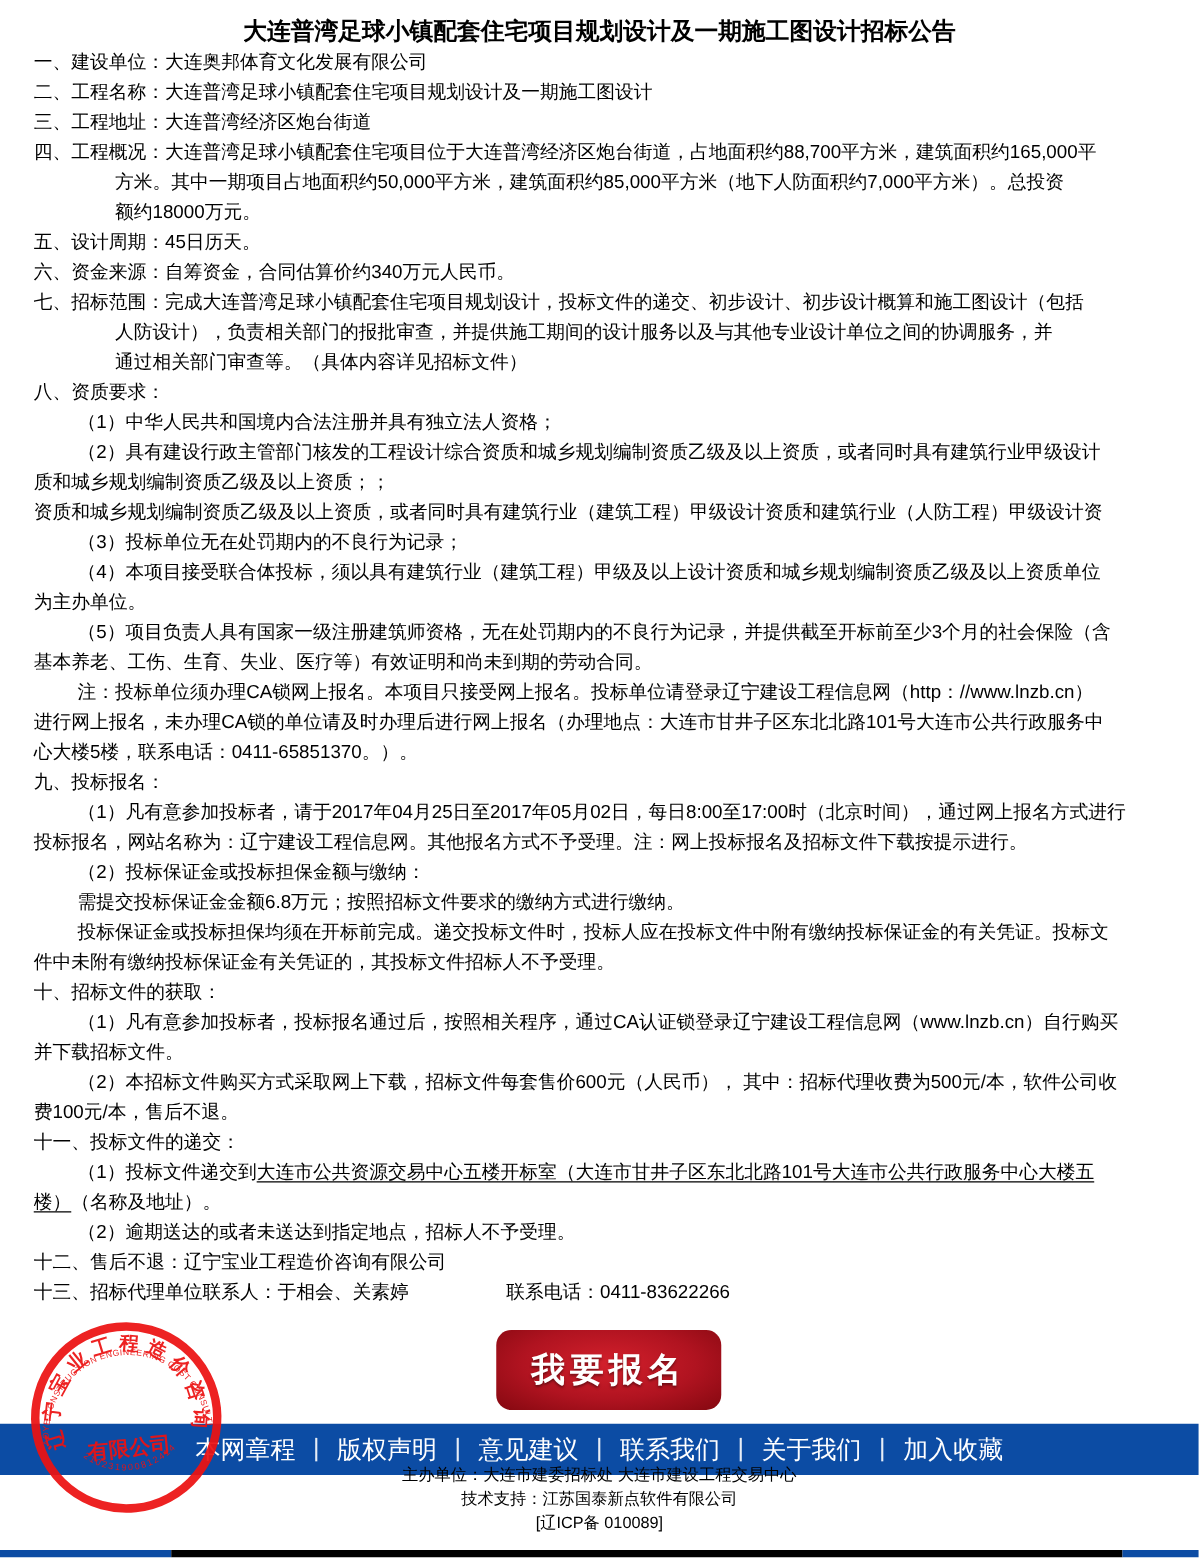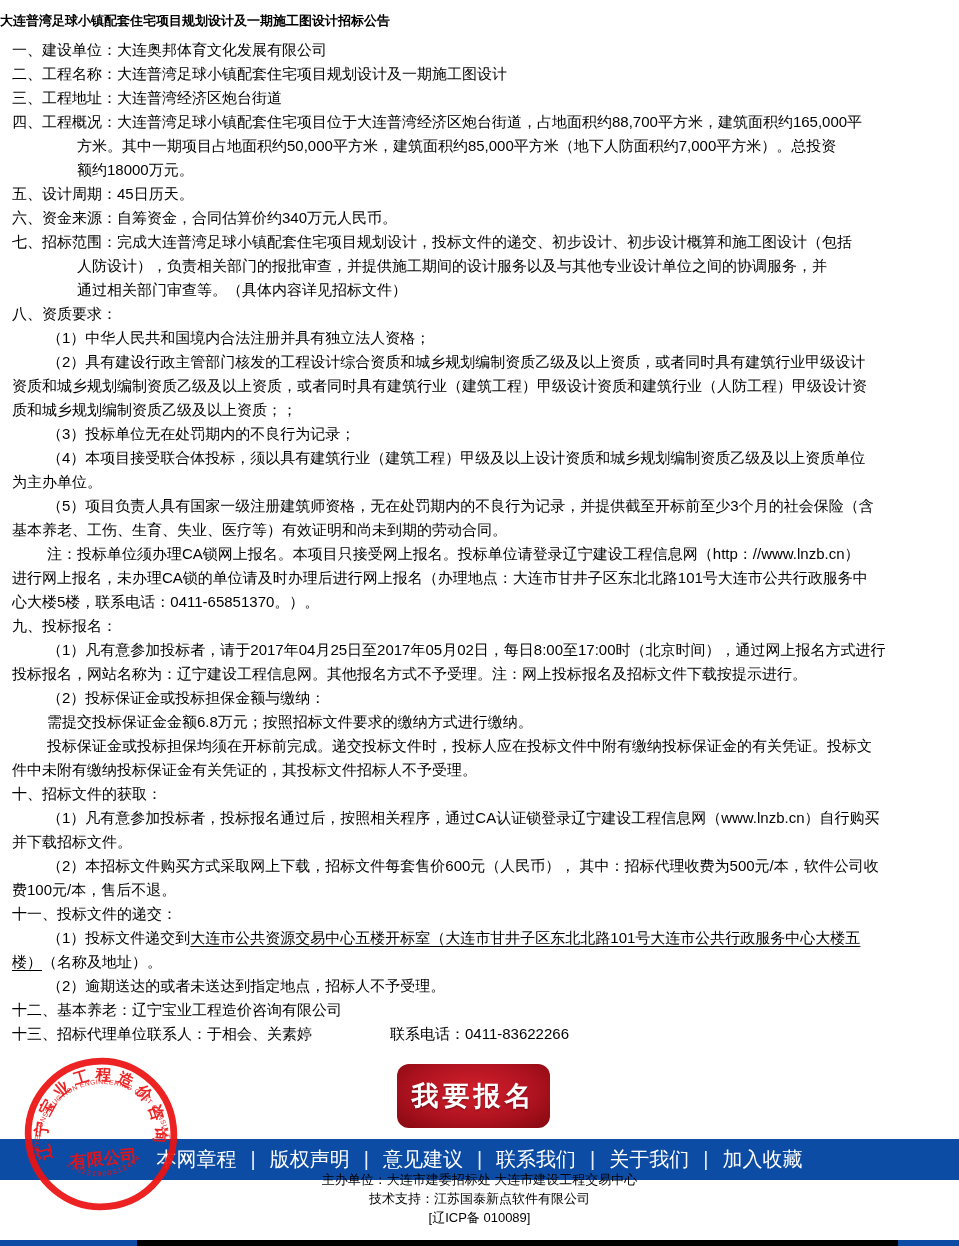--- a/index.html
+++ b/index.html
@@ -2,32 +2,32 @@
 <html><head>
 <meta charset="utf-8">
 <style>
   * { margin:0; padding:0; box-sizing:border-box; }
   html,body { background:#fff; }
   body {
     width:959px; height:1246px; position:relative; overflow:hidden;
     font-family:"Liberation Sans", sans-serif; color:#000;
   }
   .title {
-    font-size:13px; font-weight:bold;
+    text-align:center; font-size:19px; font-weight:bold;
     padding-top:12px; height:38px; white-space:nowrap;
   }
-  .doc { padding-left:12px; padding-right:16px; font-size:15px; }
+  .doc { padding-left:27px; padding-right:16px; font-size:15px; }
   .line { line-height:24px; white-space:nowrap; }
   .line.hang { margin-left:65px; }
   .line.item { margin-left:35px; }
   .u { text-decoration:underline; text-underline-offset:3px; }
   .gap { margin-left:78px; }
 
   .signup {
-    position:absolute; left:397px; top:1064px; width:153px; height:64px;
+    position:absolute; left:397px; top:1064px; width:180px; height:64px;
     border-radius:12px;
     background:radial-gradient(ellipse at 50% 42%, #d3202c 0%, #b01320 55%, #840810 100%);
     color:#fff; font-size:27px; font-weight:bold; letter-spacing:4px;
     display:flex; align-items:center; justify-content:center; cursor:pointer;
     text-shadow:0 1px 2px rgba(0,0,0,.4);
   }
 
   .navbar {
     position:absolute; left:0; top:1139px; width:959px; height:41px;
     background:#0c4ca4; color:#fff; font-size:20px;
@@ -65,22 +65,22 @@
     <div class="line hang"><span>方米。其中一期项目占地面积约50,000平方米，建筑面积约85,000平方米（地下人防面积约7,000平方米）。总投资</span></div>
     <div class="line hang"><span>额约18000万元。</span></div>
     <div class="line label"><span>五、设计周期：45日历天。</span></div>
     <div class="line label"><span>六、资金来源：自筹资金，合同估算价约340万元人民币。</span></div>
     <div class="line label"><span>七、招标范围：完成大连普湾足球小镇配套住宅项目规划设计，投标文件的递交、初步设计、初步设计概算和施工图设计（包括</span></div>
     <div class="line hang"><span>人防设计），负责相关部门的报批审查，并提供施工期间的设计服务以及与其他专业设计单位之间的协调服务，并</span></div>
     <div class="line hang"><span>通过相关部门审查等。（具体内容详见招标文件）</span></div>
     <div class="line label"><span>八、资质要求：</span></div>
     <div class="line item"><span>（1）中华人民共和国境内合法注册并具有独立法人资格；</span></div>
     <div class="line item"><span>（2）具有建设行政主管部门核发的工程设计综合资质和城乡规划编制资质乙级及以上资质，或者同时具有建筑行业甲级设计</span></div>
+    <div class="line flush"><span>质和城乡规划编制资质乙级及以上资质；；</span></div>
     <div class="line flush"><span>资质和城乡规划编制资质乙级及以上资质，或者同时具有建筑行业（建筑工程）甲级设计资质和建筑行业（人防工程）甲级设计资</span></div>
-    <div class="line flush"><span>质和城乡规划编制资质乙级及以上资质；；</span></div>
     <div class="line item"><span>（3）投标单位无在处罚期内的不良行为记录；</span></div>
     <div class="line item"><span>（4）本项目接受联合体投标，须以具有建筑行业（建筑工程）甲级及以上设计资质和城乡规划编制资质乙级及以上资质单位</span></div>
     <div class="line flush"><span>为主办单位。</span></div>
     <div class="line item"><span>（5）项目负责人具有国家一级注册建筑师资格，无在处罚期内的不良行为记录，并提供截至开标前至少3个月的社会保险（含</span></div>
     <div class="line flush"><span>基本养老、工伤、生育、失业、医疗等）有效证明和尚未到期的劳动合同。</span></div>
     <div class="line item"><span>注：投标单位须办理CA锁网上报名。本项目只接受网上报名。投标单位请登录辽宁建设工程信息网（http：//www.lnzb.cn）</span></div>
     <div class="line flush"><span>进行网上报名，未办理CA锁的单位请及时办理后进行网上报名（办理地点：大连市甘井子区东北北路101号大连市公共行政服务中</span></div>
     <div class="line flush"><span>心大楼5楼，联系电话：0411-65851370。）。</span></div>
     <div class="line label"><span>九、投标报名：</span></div>
     <div class="line item"><span>（1）凡有意参加投标者，请于2017年04月25日至2017年05月02日，每日8:00至17:00时（北京时间），通过网上报名方式进行</span></div>
@@ -91,21 +91,21 @@
     <div class="line flush"><span>件中未附有缴纳投标保证金有关凭证的，其投标文件招标人不予受理。</span></div>
     <div class="line label"><span>十、招标文件的获取：</span></div>
     <div class="line item"><span>（1）凡有意参加投标者，投标报名通过后，按照相关程序，通过CA认证锁登录辽宁建设工程信息网（www.lnzb.cn）自行购买</span></div>
     <div class="line flush"><span>并下载招标文件。</span></div>
     <div class="line item"><span>（2）本招标文件购买方式采取网上下载，招标文件每套售价600元（人民币）， 其中：招标代理收费为500元/本，软件公司收</span></div>
     <div class="line flush"><span>费100元/本，售后不退。</span></div>
     <div class="line label"><span>十一、投标文件的递交：</span></div>
     <div class="line item"><span>（1）投标文件递交到</span><span class="u">大连市公共资源交易中心五楼开标室（大连市甘井子区东北北路101号大连市公共行政服务中心大楼五</span></div>
     <div class="line flush"><span class="u">楼）</span><span>（名称及地址）。</span></div>
     <div class="line item"><span>（2）逾期送达的或者未送达到指定地点，招标人不予受理。</span></div>
-    <div class="line label"><span>十二、基本养老：辽宁宝业工程造价咨询有限公司</span></div>
+    <div class="line label"><span>十二、售后不退：辽宁宝业工程造价咨询有限公司</span></div>
     <div class="line label"><span>十三、招标代理单位联系人：于相会、关素婷</span><span class="gap">联系电话：0411-83622266</span></div>
   </div>
 
 <svg class="stamp" viewBox="0 0 150 150">
   <defs>
     <path id="sp-en" d="M 14,88 A 61,61 0 1 1 136,88"></path>
     <path id="sp-cn" d="M 28,97 A 52,52 0 1 1 122,97"></path>
     <path id="sp-num" d="M 25,82 A 54,54 0 0 0 125,82"></path>
   </defs>
   <circle cx="75" cy="75" r="70" fill="none" stroke="#ec1212" stroke-width="6.5"></circle>

